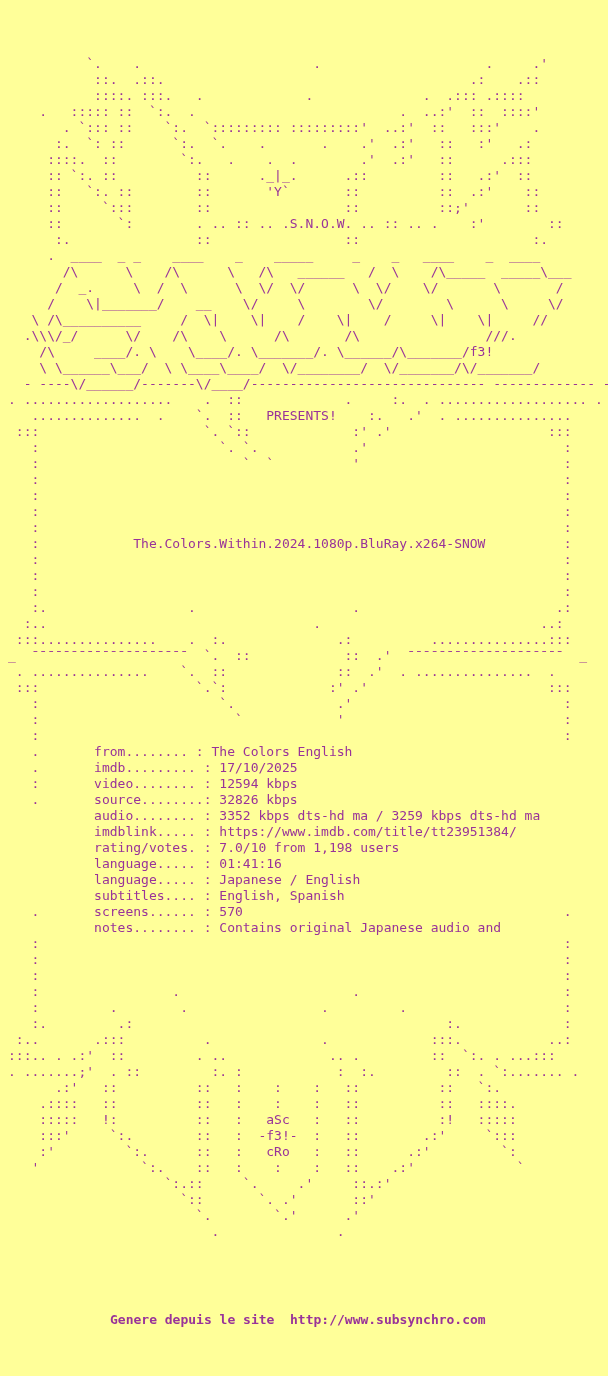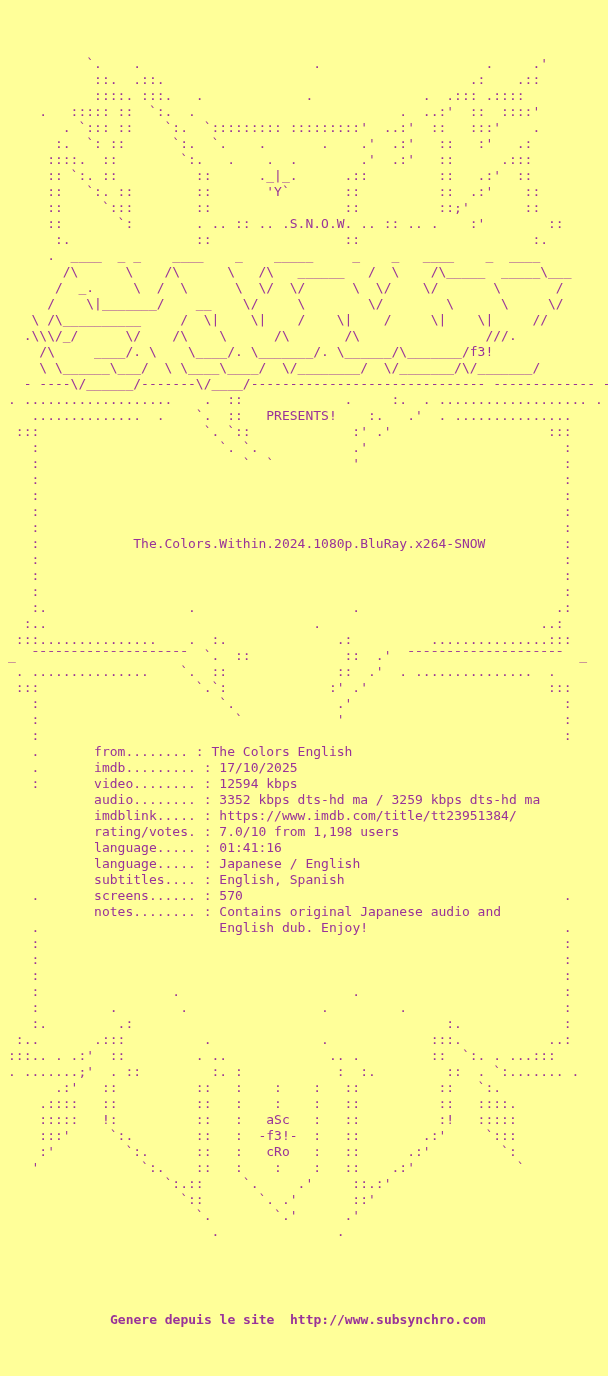--- a/index.html
+++ b/index.html
@@ -80,29 +80,29 @@
  . ...............    `.  ::              ::  .'  . ...............  .
  :::                    `.`:             :' .'                       :::
    :                       `.             .'                           :
    :                         `            '                            :
    :                                                                   :</pre>
 
   <div id="info-block">
       <div class="line"><span>   .       </span><span>from........ : </span><span>The Colors English</span><span></span></div>
       <div class="line"><span>   .       </span><span>imdb......... : </span><span>17/10/2025</span><span></span></div>
       <div class="line"><span>   :       </span><span>video........ : </span><span>12594 kbps</span><span></span></div>
+      <div class="line"><span>   .       </span><span>source........: </span><span>32826 kbps</span><span></span></div>
       <div class="line"><span>           </span><span>audio........ : </span><span>3352 kbps dts-hd ma / 3259 kbps dts-hd ma</span><span></span></div>
       <div class="line"><span>           </span><span>imdblink..... : </span><span>https://www.imdb.com/title/tt23951384/</span><span></span></div>
       <div class="line"><span>           </span><span>rating/votes. : </span><span>7.0/10 from 1,198 users</span><span></span></div>
       <div class="line"><span>           </span><span>language..... : </span><span>01:41:16</span><span></span></div>
       <div class="line"><span>           </span><span>language..... : </span><span>Japanese / English</span><span></span></div>
       <div class="line"><span>           </span><span>subtitles.... : </span><span>English, Spanish</span><span></span></div>
       <div class="line"><span>   .       </span><span>screens...... : </span><span>570</span><span>                                         .</span></div>
       <div class="line"><span>           </span><span>notes........ : </span><span>Contains original Japanese audio and</span><span></span></div>
-      <div class="line"><span>   .                       </span><span></span><span>English dub. Enjoy!</span><span>                         .</span></div>
     </div>
 
   <pre class="art">   :                                                                   :
    :                                                                   :
    :                                                                   :
    :                 .                      .                          :
    :         .        .                 .         .                    :
    :.         .:                                        :.             :</pre>
 
   <pre class="art"> :..       .:::          .              .             :::.           ..:

